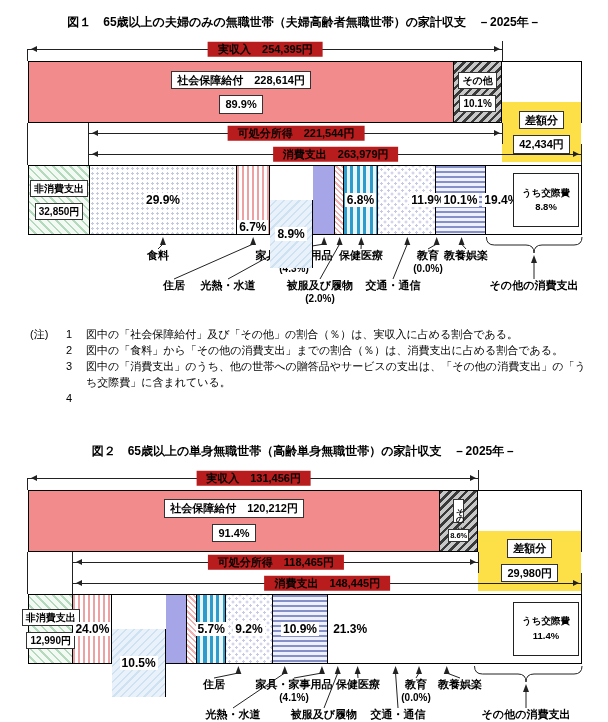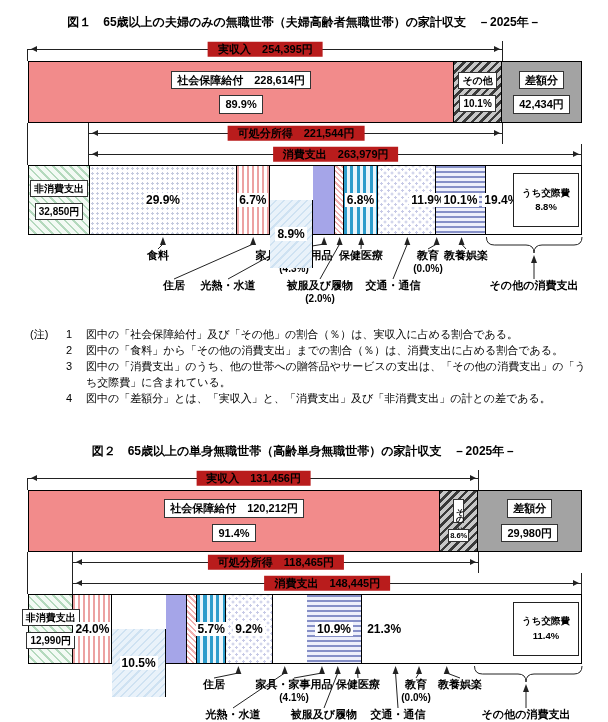--- a/index.html
+++ b/index.html
@@ -22,21 +22,21 @@
   .seg.bordered{border-right:1px solid #000;}
   .wbox{background:#fff;border:1px solid #333;padding:0 5px;font-size:11px;font-weight:bold;white-space:nowrap;line-height:1.5;z-index:2;}
   .wbox.small{font-size:10px;padding:0 3px;}
   .seg.vert .wbox.name{writing-mode:vertical-rl;font-size:8px;padding:2px 0;line-height:1.1;}
   .seg.vert .wbox.pct{font-size:7.5px;padding:0 1px;}
   .pct-label{background:#fff;padding:0 2px;font-size:12px;font-weight:bold;white-space:nowrap;z-index:2;}
   .kousai{position:absolute;right:2px;top:7px;bottom:7px;width:64px;background:#fff;border:1px solid #222;display:flex;flex-direction:column;align-items:center;justify-content:center;font-size:9.5px;font-weight:bold;line-height:1.5;z-index:3;}
   
   .pat-pink{background:#f28b8b;}
   .pat-gray-hatch{background:repeating-linear-gradient(135deg,#3a3a3a 0 2.5px,#c8c8c8 2.5px 6px);}
-  .pat-black{background:#a3a3a3;}
+  .pat-black{background:#fde047;margin-top:40px;}
   .pat-green-hatch{background:#f3faf4 repeating-linear-gradient(45deg,rgba(255,255,255,0) 0 4px,#b4d9bd 4px 6px);}
   .pat-dots{background:#fff;background-image:radial-gradient(circle,#c4cade 1px,transparent 1.1px);background-size:5px 5px;}
   .pat-vstripes-red{background:repeating-linear-gradient(to right,#eca2a2 0 2px,#ffffff 2px 5px);}
   .pat-diag-blue{background:#e9f2fa;background-image:repeating-linear-gradient(135deg,rgba(255,255,255,0) 0 4px,#cfe2f2 4px 5.5px);margin-top:34px;}
   .pat-solid-purple{background:#a5a5e8;}
   .pat-diag-pink{background:repeating-linear-gradient(45deg,#f2b0b0 0 1.5px,#ffffff 1.5px 4px);}
   .pat-vstripes-blue{background:repeating-linear-gradient(to right,#2e9ccb 0 3px,#eaf5fb 3px 6.5px);}
   .pat-diamond{background:#fff;background-image:radial-gradient(circle,#c6c9e6 1px,transparent 1.2px),radial-gradient(circle,#c6c9e6 1px,transparent 1.2px);background-size:7px 7px;background-position:0 0,3.5px 3.5px;}
   .pat-hstripes{background:repeating-linear-gradient(to bottom,#8690c8 0 2px,#eef0fb 2px 5px);}
   .pat-plain{background:#fff;}
@@ -94,21 +94,21 @@
         </div>
       </div>
       <div class="botbar">
         <div class="seg bordered pat-green-hatch" style="width: 11.067%;">
           <div class="wbox small">非消費支出</div>
           <div class="wbox small">32,850円</div>
         </div>
         <div class="seg pat-dots bordered" style="width: 26.591%;">
           <span class="pct-label">29.9%</span>
         </div>
-        <div class="seg pat-vstripes-red bordered" style="width: 5.95851%;">
+        <div class="seg pat-vstripes-red bordered" style="width: 5.95851%; justify-content: flex-end;">
           <span class="pct-label">6.7%</span>
         </div>
         <div class="seg pat-diag-blue bordered" style="width: 7.91504%;">
           <span class="pct-label">8.9%</span>
         </div>
         <div class="seg pat-solid-purple bordered" style="width: 3.82412%;"></div>
         <div class="seg pat-diag-pink bordered" style="width: 1.77866%;"></div>
         <div class="seg pat-vstripes-blue bordered" style="width: 6.04745%;">
           <span class="pct-label">6.8%</span>
         </div>
@@ -176,21 +176,20 @@
       <span class="note-text">図中の「食料」から「その他の消費支出」までの割合（％）は、消費支出に占める割合である。</span>
     </div>
     <div class="note-row">
       <span class="note-mark"></span>
       <span class="note-no">3</span>
       <span class="note-text">図中の「消費支出」のうち、他の世帯への贈答品やサービスの支出は、「その他の消費支出」の「うち交際費」に含まれている。</span>
     </div>
     <div class="note-row">
       <span class="note-mark"></span>
       <span class="note-no">4</span>
-      <span class="note-text">図中の「差額分」とは、「実収入」と、「消費支出」及び「非消費支出」の計との差である。</span>
     </div>
   </div>
 
   <div class="fig2-gap"></div>
 
   <div class="fig-title">図２　65歳以上の単身無職世帯（高齢単身無職世帯）の家計収支　－2025年－</div>
   <div class="chart" id="chart1">
       <div class="arrow-row">
         <div class="arrow" style="left: 0%; width: 81.4292%; top: 10px;">
           <span class="arrow-label">実収入　131,456円</span>
@@ -236,21 +235,21 @@
           <span class="pct-label">10.5%</span>
         </div>
         <div class="seg pat-solid-purple bordered" style="width: 3.77009%;"></div>
         <div class="seg pat-diag-pink bordered" style="width: 1.93102%;"></div>
         <div class="seg pat-vstripes-blue bordered" style="width: 5.24135%;">
           <span class="pct-label">5.7%</span>
         </div>
         <div class="seg pat-diamond bordered" style="width: 8.45972%;">
           <span class="pct-label">9.2%</span>
         </div>
-        <div class="seg pat-hstripes bordered" style="width: 10.0229%; margin-left: 34px;">
+        <div class="seg pat-hstripes bordered" style="width: 10.0229%;">
           <span class="pct-label">10.9%</span>
         </div>
         <div class="seg pat-plain" style="width: 19.5861%;">
           <span class="pct-label" style="position: relative; left: -32px;">21.3%</span>
         </div>
         <div class="kousai">
           <div>うち交際費</div>
           <div>11.4%</div>
         </div>
       </div>

